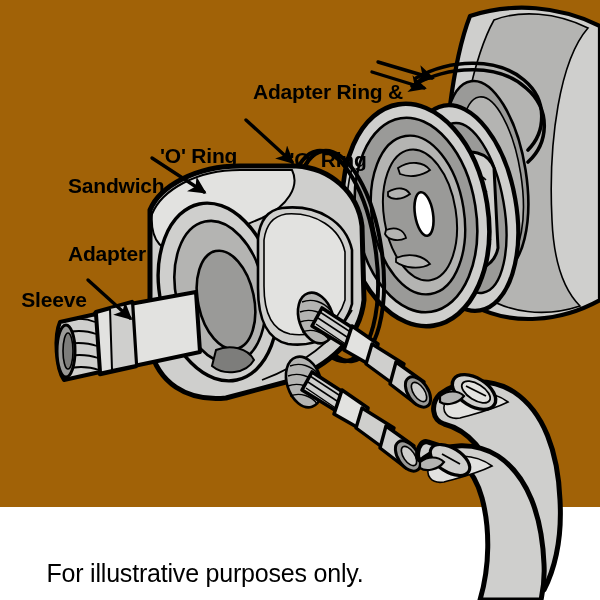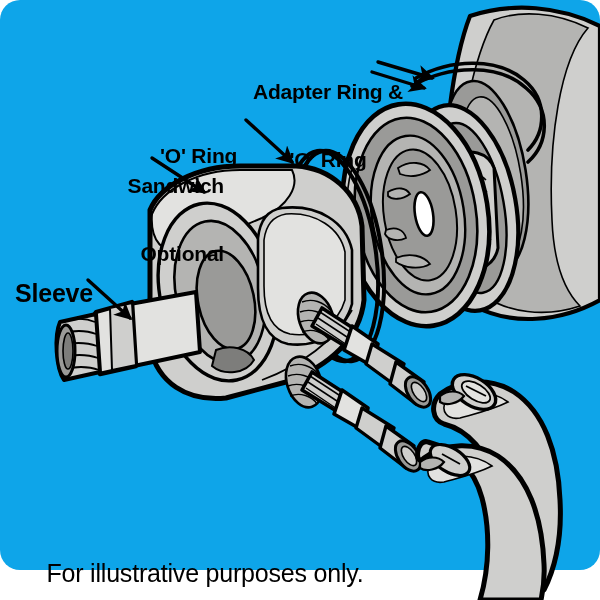--- a/index.html
+++ b/index.html
@@ -10,23 +10,22 @@
   }
   body {
     width: 600px;
     height: 600px;
     overflow: hidden;
     font-family: "Liberation Sans", sans-serif;
   }
   #stage {
     position: relative;
     width: 600px;
-    height: 570px;
-    background: #0ea5e9;
-    border-radius: 20px;
+    height: 507px;
+    background: #a16207;
   }
   #art {
     position: absolute;
     top: 0;
     left: 0;
     width: 600px;
     height: 600px;
     display: block;
   }
   .callout {
@@ -48,28 +47,27 @@
   #label-o-ring {
     left: 160px;
     top: 100px;
     font-size: 21px;
     text-align: left;
   }
   #label-sandwich-adapter {
     left: 68px;
     top: 130px;
     font-size: 21px;
-    text-align: right;
+    text-align: left;
     width: 108px;
-    margin-left: 48px;
   }
   #label-sleeve-nut {
     left: 14px;
-    top: 226px;
-    font-size: 25px;
+    top: 244px;
+    font-size: 21px;
     text-align: center;
     width: 80px;
   }
   #label-disclaimer {
     left: 40px;
     top: 500px;
     font-size: 25px;
     font-weight: normal;
     text-align: center;
     width: 330px;
@@ -292,21 +290,21 @@
     <span class="cl-line">Adapter Ring &amp;</span>
     <span class="cl-line">'O' Ring</span>
   </div>
 
   <div class="callout" id="label-o-ring">
     <span class="cl-line">'O' Ring</span>
   </div>
 
   <div class="callout" id="label-sandwich-adapter">
     <span class="cl-line">Sandwich</span>
-    <span class="cl-line">Optional</span>
+    <span class="cl-line">Adapter</span>
   </div>
 
   <div class="callout" id="label-sleeve-nut">
     <span class="cl-line">Sleeve</span>
   </div>
 
   <div class="callout" id="label-disclaimer">
     <span class="cl-line">For illustrative purposes only.</span>
     
   </div>

